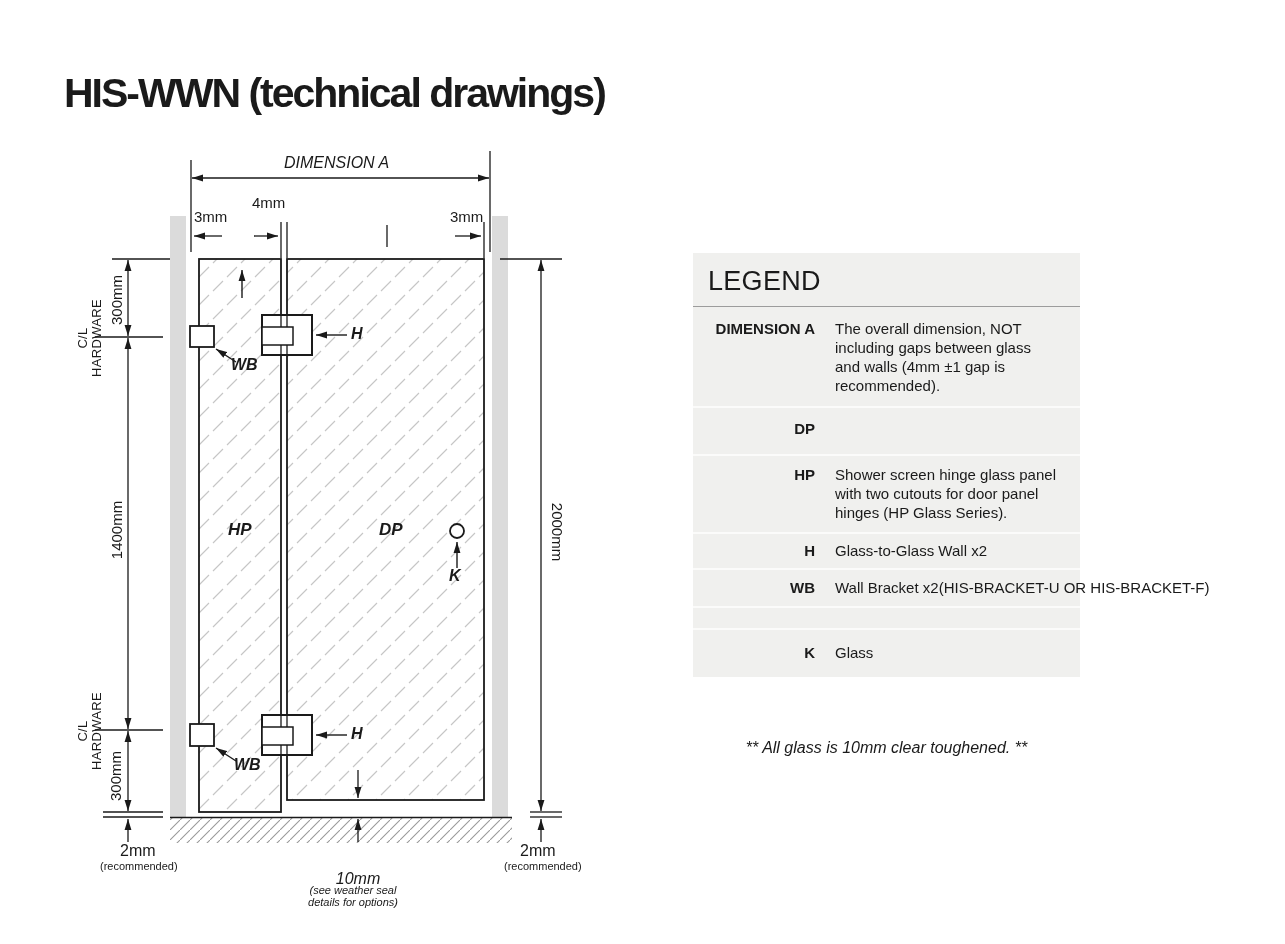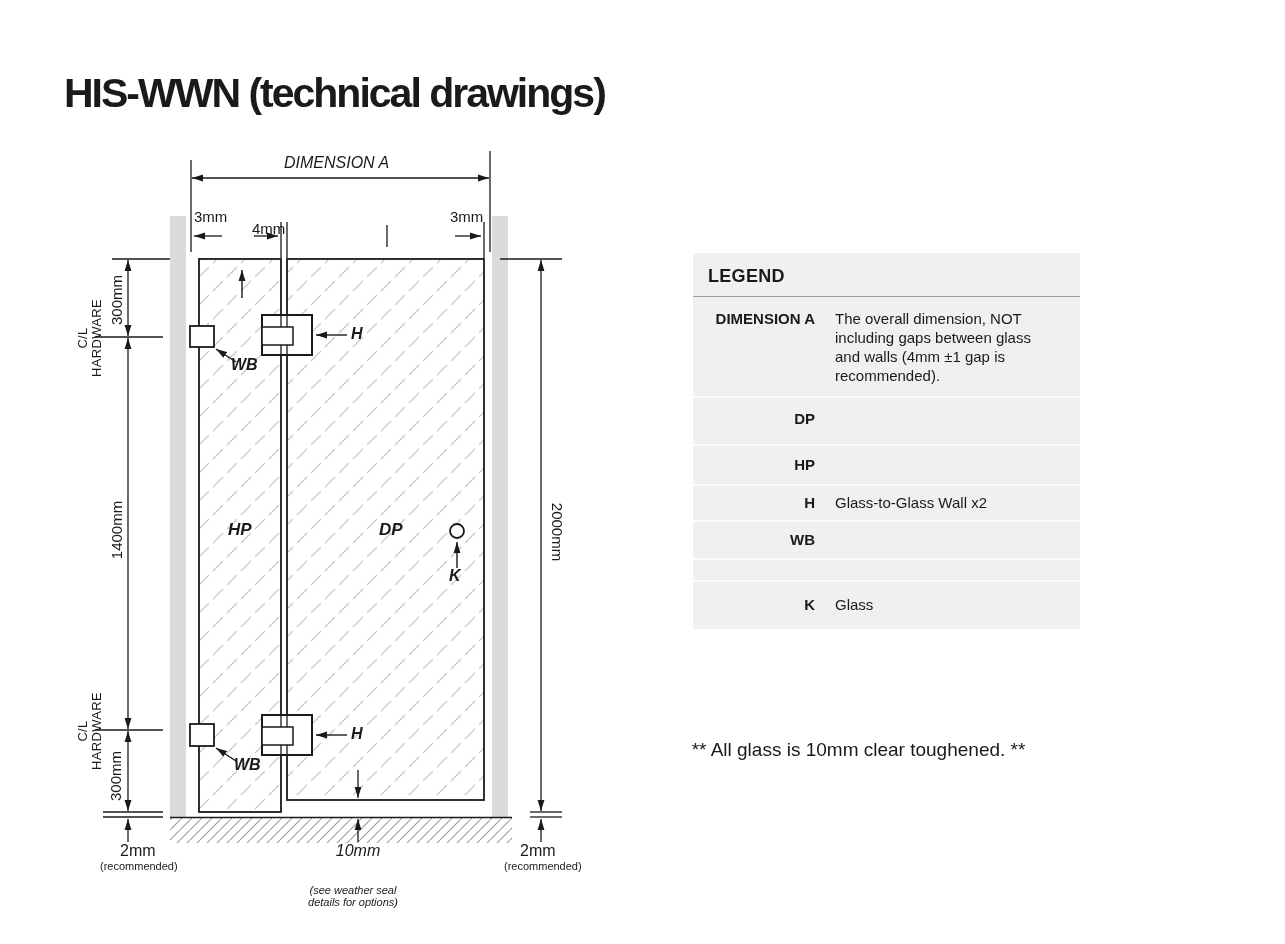--- a/index.html
+++ b/index.html
@@ -17,35 +17,35 @@
   .bi  { font-weight:bold; font-style:italic; }
   .f16 { font-size:16px; }
   .f17 { font-size:17px; }
   .note { font-size:11px; white-space:pre-line; }
   .vccw { transform:translate(-50%,-50%) rotate(-90deg); white-space:pre; text-align:center; }
   .vcw  { transform:translate(-50%,-50%) rotate(90deg);  white-space:pre; text-align:center; }
   .cl   { font-size:13px; line-height:14px; letter-spacing:0.3px; }
   .cx   { transform:translateX(-50%); text-align:center; }
 
   .legend { left:693px; top:253px; width:387px; background:#f0f0ee; position:absolute; }
-  .legend-title { font-size:18px; font-weight:bold; padding:13px 0 9px 15px; letter-spacing:0.3px; }
+  .legend-title { font-size:27px; font-weight:normal; padding:13px 0 9px 15px; letter-spacing:0.3px; }
   .legend-rule { border-top:1px solid #9c9c9c; height:0; }
   .lrow { display:flex; border-top:2px solid #fbfbfa; align-items:flex-start; }
   .lrow.no-sep { border-top:none; }
   .lterm { width:122px; flex:none; text-align:right; font-weight:bold; font-size:15px; line-height:19px; }
   .ldesc { margin-left:20px; font-size:15px; line-height:19px; white-space:pre-line; width:250px; }
   .lrow.nowrap .ldesc { white-space:nowrap; width:auto; overflow:visible; }
   .r-a  { padding:12px 0 11px; }
   .r-dp { padding:11px 0 16px; }
   .r-hp { padding:9px 0 10px; }
   .r-h  { padding:7px 0 8px; }
   .r-wb { padding:8px 0 9px; }
   .r-empty { height:20px; padding:0; }
   .r-k  { padding:13px 0 15px; }
-  .footnote { left:665px; top:739px; width:387px; text-align:center; font-size:19px; }
+  .footnote { left:693px; top:739px; width:387px; text-align:center; font-style:italic; font-size:16px; }
 </style>
 </head>
 <body>
 
 <div class="abs page-title">HIS-WWN (technical drawings)</div>
 
 <svg class="draw" width="660" height="944" viewBox="0 0 660 944">
   <defs>
     <marker id="arr" viewBox="0 0 10 7" refX="10" refY="3.5" markerWidth="11" markerHeight="8" markerUnits="userSpaceOnUse" orient="auto-start-reverse">
       <path d="M0,0.4 L10,3.5 L0,6.6 Z" fill="#1a1a1a"></path>
@@ -129,21 +129,21 @@
   </g>
   <line x1="347" y1="335" x2="316" y2="335" stroke="#1a1a1a" stroke-width="1.4" marker-end="url(#arr)"></line>
   <line x1="347" y1="735" x2="316" y2="735" stroke="#1a1a1a" stroke-width="1.4" marker-end="url(#arr)"></line>
 
   <circle cx="457" cy="531" r="7" fill="#ffffff" stroke="#1a1a1a" stroke-width="1.8"></circle>
   <line x1="457" y1="568" x2="457" y2="542" stroke="#1a1a1a" stroke-width="1.4" marker-end="url(#arr)"></line>
 </svg>
 
 <div class="abs dim-label it" style="left:284px; top:154px; font-size:16px;">DIMENSION A</div>
 <div class="abs dim-label" style="left:194px; top:208px;">3mm</div>
-<div class="abs dim-label" style="left:252px; top:220px;">4mm</div>
+<div class="abs dim-label" style="left:252px; top:194px;">4mm</div>
 <div class="abs dim-label" style="left:450px; top:208px;">3mm</div>
 
 <div class="abs dim-label vccw" style="left:116px; top:300px;">300mm</div>
 <div class="abs cl vccw" style="left:90px; top:338px;">C/L
 HARDWARE</div>
 <div class="abs dim-label vccw" style="left:116px; top:530px;">1400mm</div>
 <div class="abs cl vccw" style="left:90px; top:731px;">C/L
 HARDWARE</div>
 <div class="abs dim-label vccw" style="left:115px; top:776px;">300mm</div>
 <div class="abs dim-label vcw" style="left:557px; top:532px;">2000mm</div>
@@ -151,21 +151,21 @@
 <div class="abs bi f16" style="left:231px; top:356px;">WB</div>
 <div class="abs bi f16" style="left:351px; top:325px;">H</div>
 <div class="abs bi f17" style="left:228px; top:520px;">HP</div>
 <div class="abs bi f17" style="left:379px; top:520px;">DP</div>
 <div class="abs bi f16" style="left:449px; top:567px;">K</div>
 <div class="abs bi f16" style="left:234px; top:756px;">WB</div>
 <div class="abs bi f16" style="left:351px; top:725px;">H</div>
 
 <div class="abs f16" style="left:120px; top:842px;">2mm</div>
 <div class="abs note" style="left:100px; top:860px;">(recommended)</div>
-<div class="abs f16 it cx" style="left:358px; top:842px;">10mm</div>
+<div class="abs f16 it cx" style="left:358px; top:870px;">10mm</div>
 <div class="abs note it cx" style="left:353px; top:861px;margin-top:23px;">(see weather seal
 details for options)</div>
 <div class="abs f16" style="left:520px; top:842px;">2mm</div>
 <div class="abs note" style="left:504px; top:860px;">(recommended)</div>
 
 <div class="legend">
   <div class="legend-title">LEGEND</div>
   <div class="legend-rule"></div>
 
   <div class="lrow no-sep r-a">
@@ -173,27 +173,31 @@
     <div class="ldesc">The overall dimension, NOT
 including gaps between glass
 and walls (4mm ±1 gap is
 recommended).</div>
   </div>
   <div class="lrow r-dp">
     <div class="lterm">DP</div>
   </div>
   <div class="lrow r-hp">
     <div class="lterm">HP</div>
+    <div class="ldesc">Shower screen hinge glass panel
+with two cutouts for door panel
+hinges (HP Glass Series).</div>
   </div>
   <div class="lrow r-h">
     <div class="lterm">H</div>
     <div class="ldesc">Glass-to-Glass Wall x2</div>
   </div>
   <div class="lrow nowrap r-wb">
     <div class="lterm">WB</div>
+    <div class="ldesc">Wall Bracket x2(HIS-BRACKET-U OR HIS-BRACKET-F)</div>
   </div>
   <div class="lrow r-empty">
     <div class="lterm"></div>
     <div class="ldesc"></div>
   </div>
   <div class="lrow r-k">
     <div class="lterm">K</div>
     <div class="ldesc">Glass</div>
   </div>
 </div>

